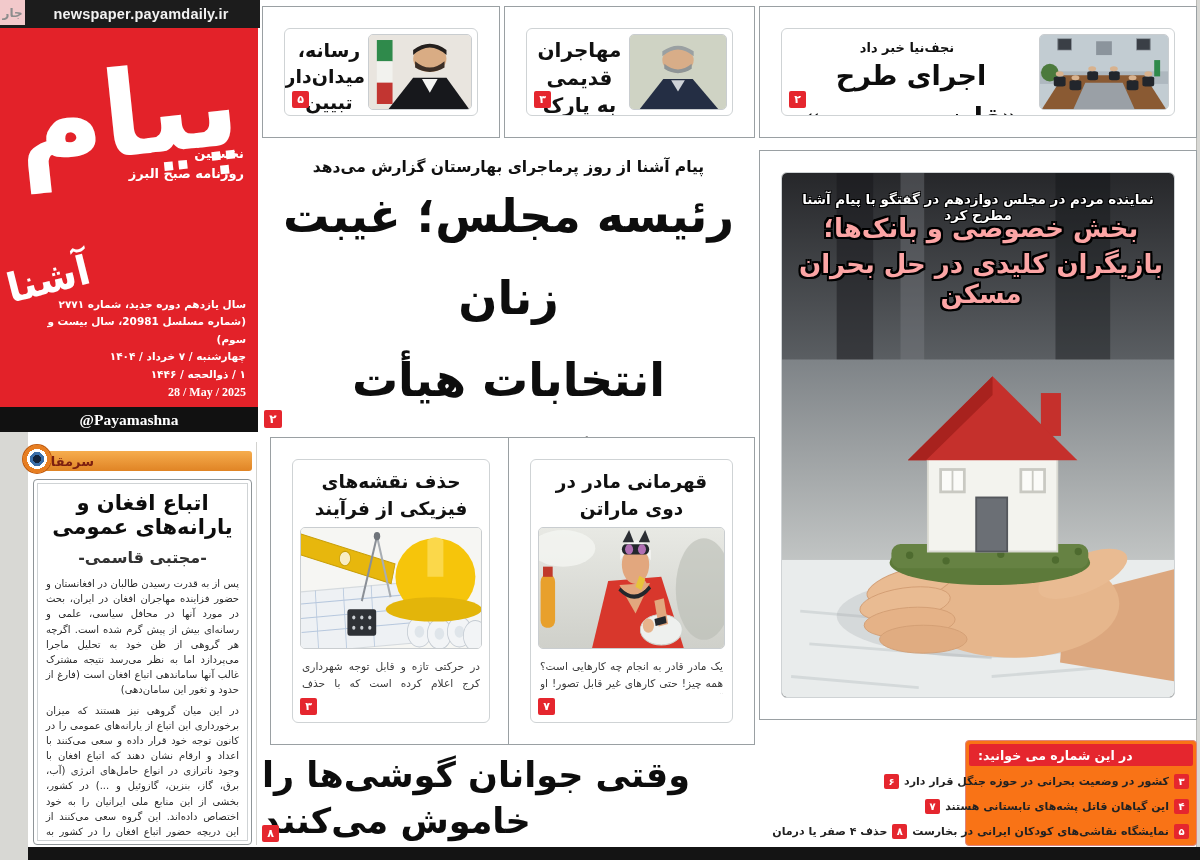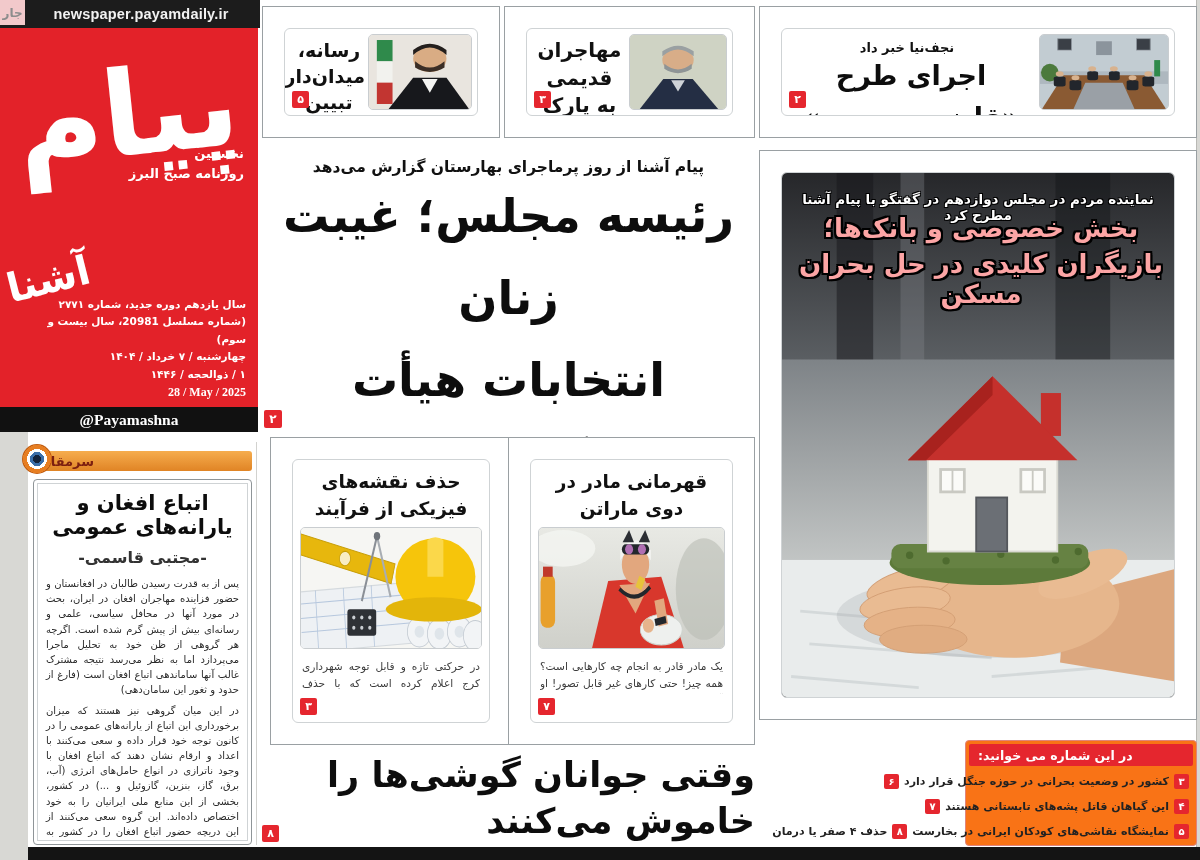--- a/index.html
+++ b/index.html
@@ -84,21 +84,21 @@
     background:radial-gradient(circle at 50% 50%, #13233b 0 4px, #3a6ea8 4px 7px, #ffffff 7px 10px, #e67e22 10px 14px, #c25e12 14px);}
   .ed-box { left:33px; top:479px; width:219px; height:366px; background:#fff;
     border:1px solid #8f9598; border-radius:4px; padding:3px;}
   .ed-in { width:100%; height:100%; border:1px solid #cfd3d5; padding:7px 8px; overflow:hidden;
     direction:rtl; text-align:justify;}
   .ed-title { text-align:center; font-weight:bold; font-size:21px; color:#0d0d0d; margin-bottom:9px;}
   .ed-byline { text-align:center; font-size:16px; color:#333; font-weight:bold; margin-bottom:9px;}
   .ed-p { font-size:10px; color:#2a2a2a; line-height:1.52; margin-bottom:5px;}
 
   
-  .bottom-story { left:262px; top:752px; width:493px; height:92px; direction:rtl; text-align:right;}
+  .bottom-story { left:262px; top:752px; width:493px; height:92px; direction:rtl; text-align:left;}
   .bottom-line { font-size:35px; font-weight:bold; color:#0d0d0d; line-height:1.32; letter-spacing:-1px;}
   .bottom-badge { position:absolute; left:0; bottom:2px; width:17px; height:17px; font-size:11px;}
 
   
   .index-box { left:965px; top:740px; width:232px; height:106px; background:#f97316;
     border:1px solid #e0847b; border-radius:4px; padding:3px; }
   .index-head { height:22px; background:#e5262e; border-radius:2px; display:flex; align-items:center;
     direction:rtl; justify-content:flex-end; padding:0 9px;}
   .index-head span { color:#fff; font-weight:bold; font-size:12.5px;}
   .index-rows { padding:3px 4px 0 4px;}

